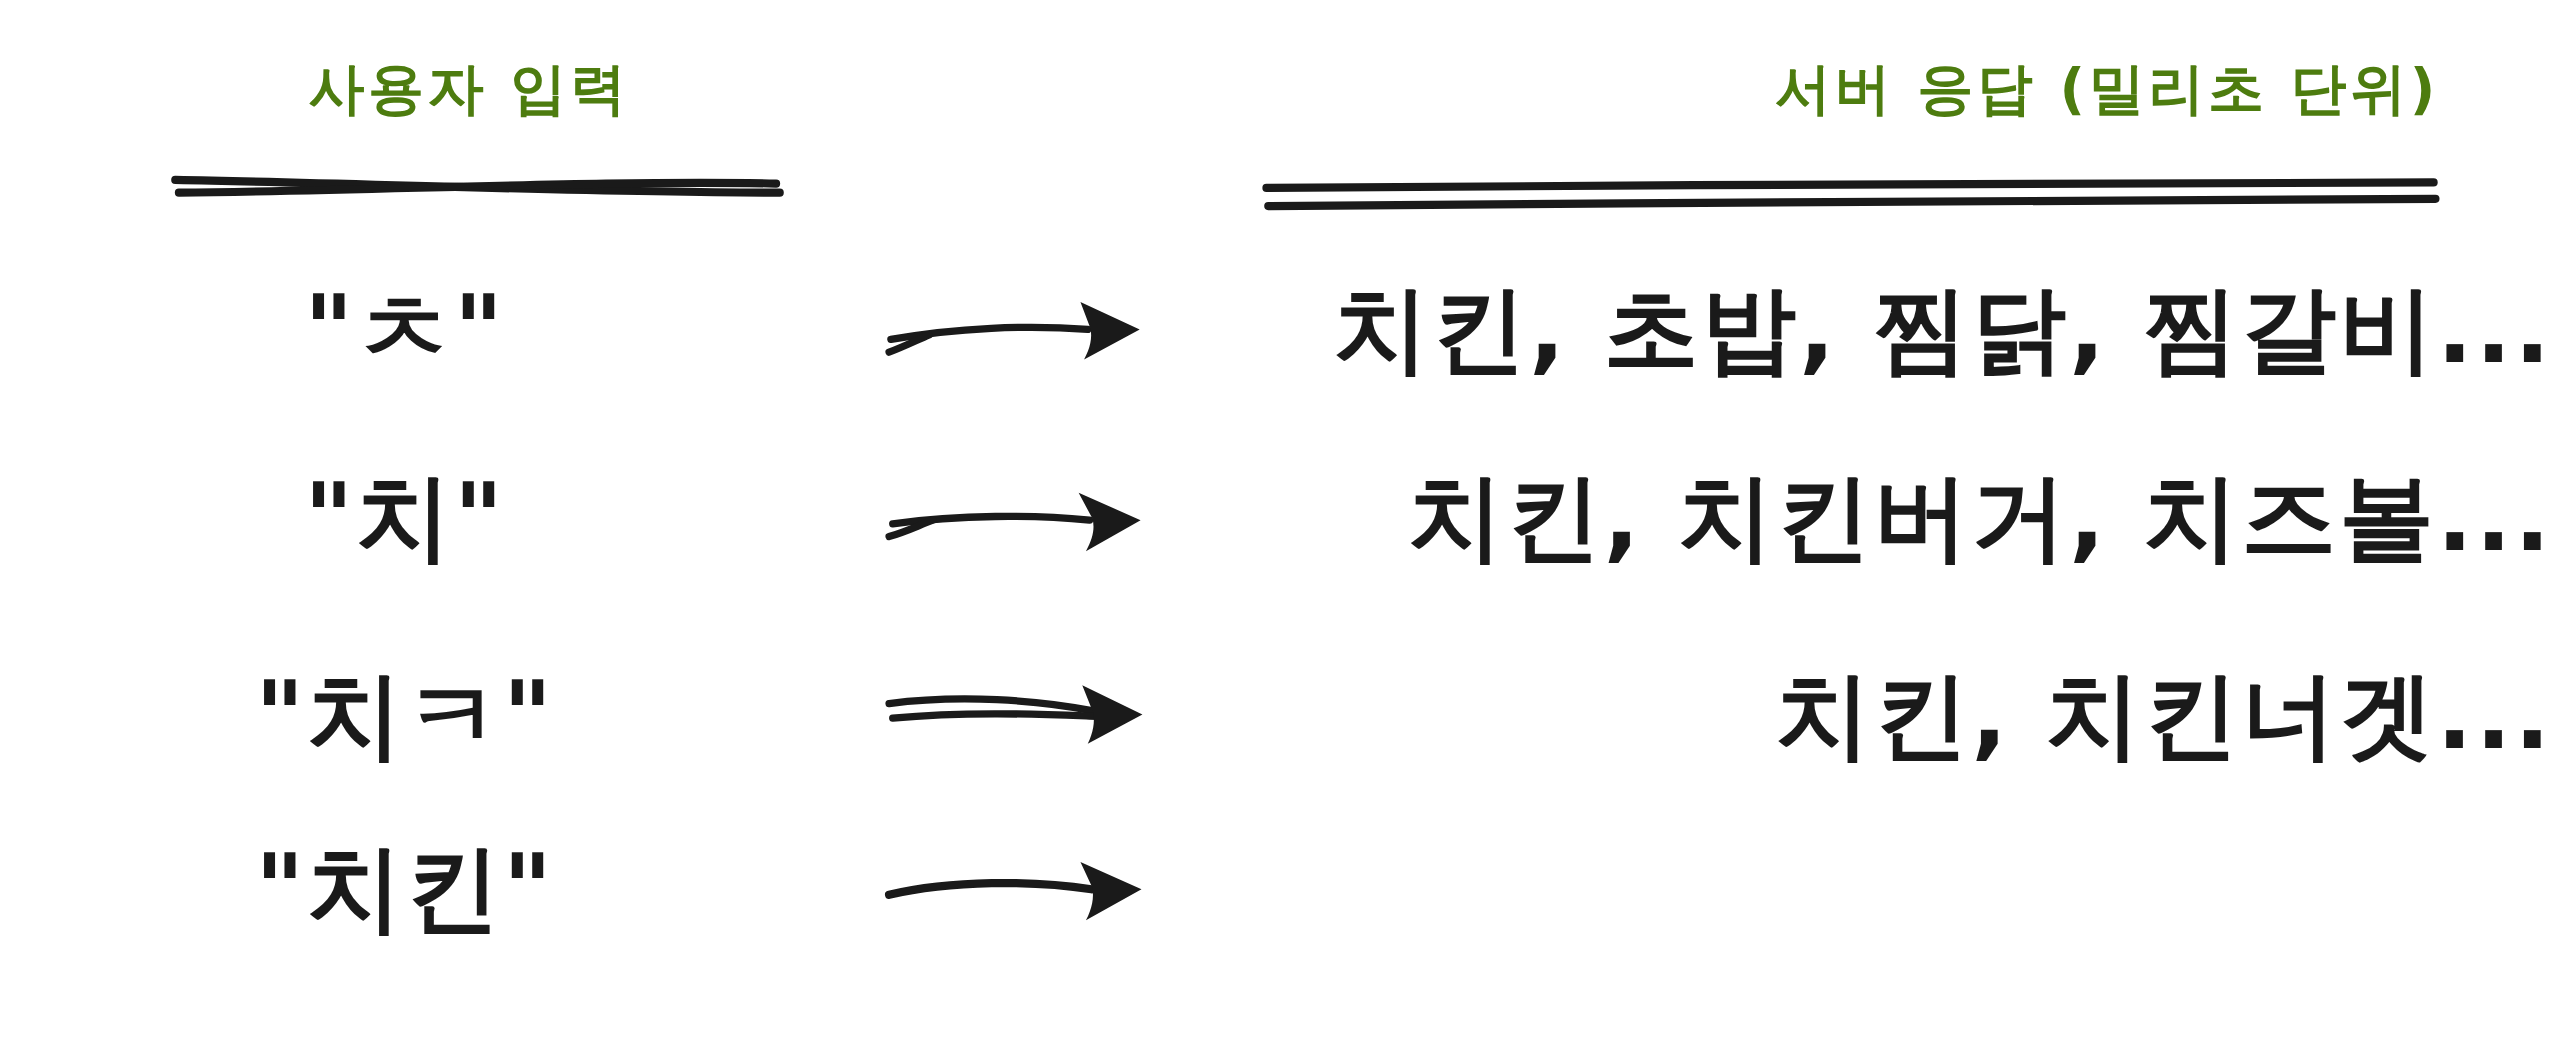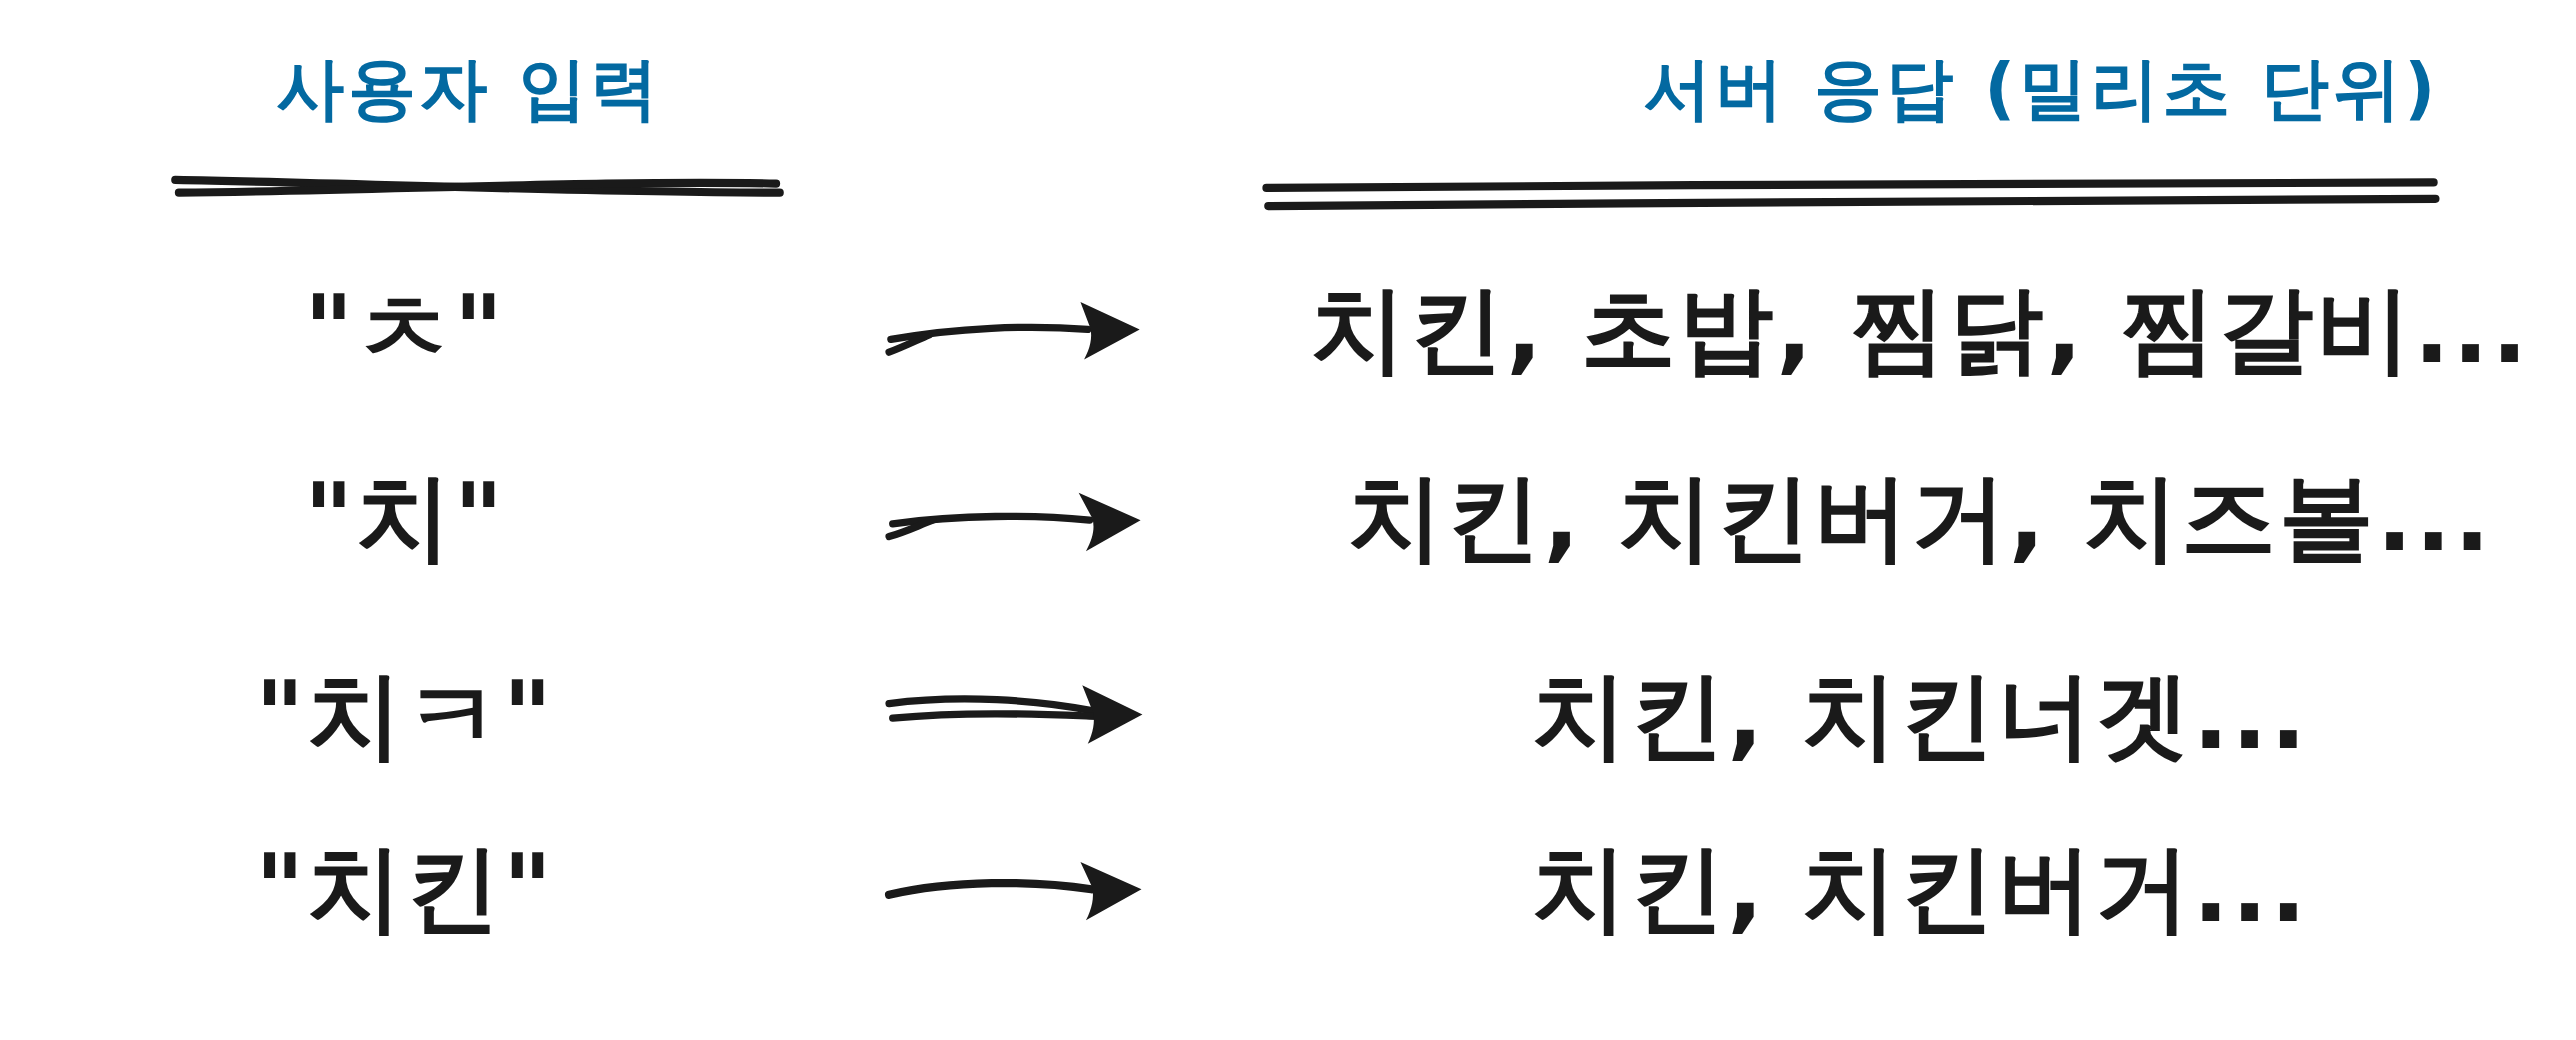--- a/index.html
+++ b/index.html
@@ -14,25 +14,25 @@
     height: 1040px;
     background: #ffffff;
     overflow: hidden;
   }
   .col-header {
     position: absolute;
     top: 27px;
     height: 123px;
     line-height: 123px;
     text-align: center;
-    font-size: 68px;
+    font-size: 56px;
     font-weight: bold;
     letter-spacing: 3.6px;
     white-space: nowrap;
-    color: #0369a1;
+    color: #4d7c0f;
   }
   .col-header.left  { left: 173px;  width: 592px; }
   .col-header.right { left: 1265px; width: 1174px; text-align: right; }
 
   .underline { position: absolute; display: block; }
   .underline.left  { left: 168px;  top: 169px; width: 619px;  height: 40px; }
   .underline.right { left: 1261px; top: 177px; width: 1179px; height: 40px; }
   .underline path { stroke: #1a1a1a; fill: none; stroke-linecap: round; }
 
   .row { position: absolute; left: 0; width: 2576px; height: 146px; }
@@ -46,21 +46,21 @@
     top: 0;
     height: 146px;
     line-height: 146px;
     font-size: 95px;
     font-weight: bold;
     letter-spacing: 2.7px;
     white-space: nowrap;
     color: #1a1a1a;
   }
   .cell.input    { left: 109px;  width: 592px;  text-align: center; }
-  .cell.response { left: 1288px; width: 1265px; text-align: center; }
+  .cell.response { left: 1288px; width: 1265px; text-align: right; }
 
   .arrow {
     position: absolute;
     left: 869px;
     top: 16.4px;
     width: 278px;
     height: 113px;
     display: block;
     color: #1a1a1a;
   }
@@ -113,17 +113,16 @@
     </svg>
     <div class="cell response">치킨, 치킨너겟...</div>
   </div>
 
   <div class="row r3">
     <div class="cell input">"치킨"</div>
     <svg class="arrow" viewBox="0 0 305 124">
       <path class="shaft" d="M22,70 C90,54 180,54 244,64" stroke-width="9"></path>
       <path class="head" d="M232,34 L299,64 L238,98 C245,85 247,73 245,62 Z"></path>
     </svg>
-    <div class="cell response">치킨, 치킨버거...</div>
   </div>
 
 </div>
 
 
 </body></html>

